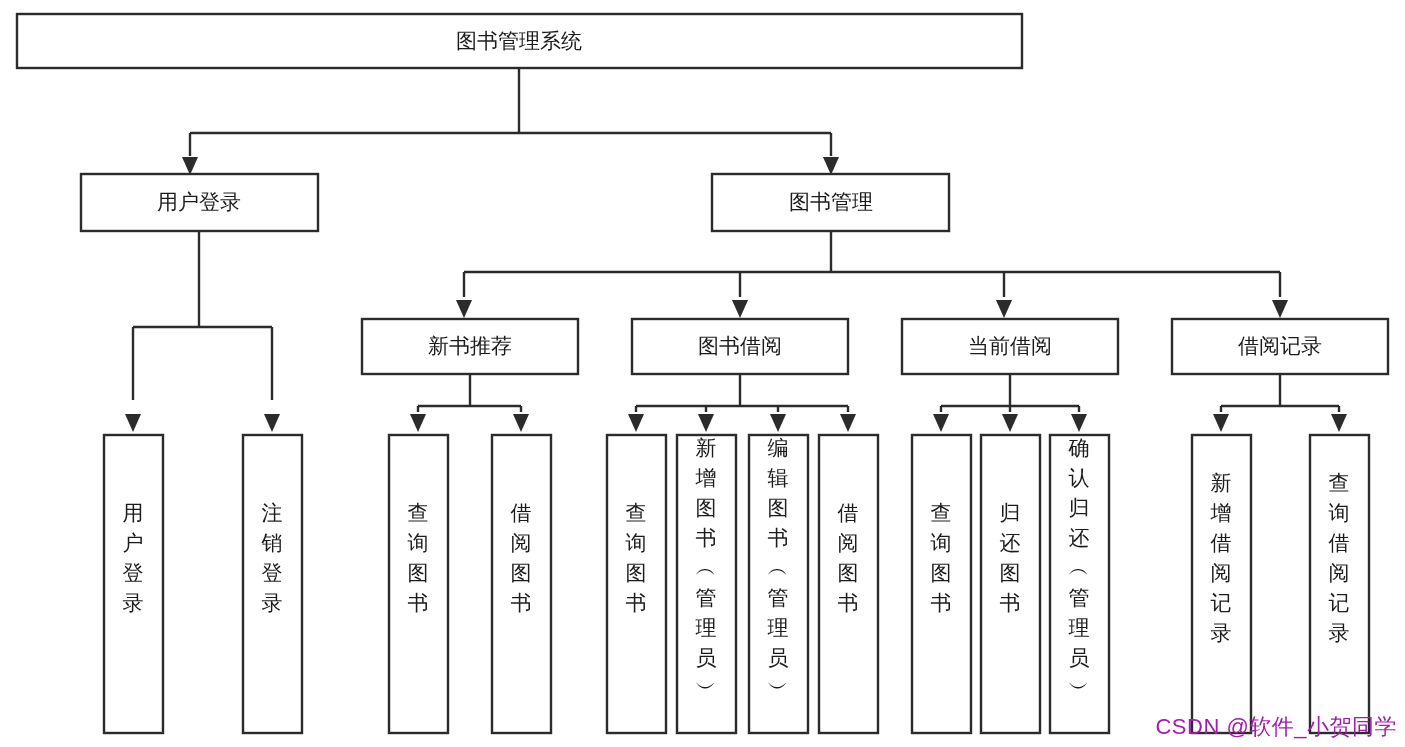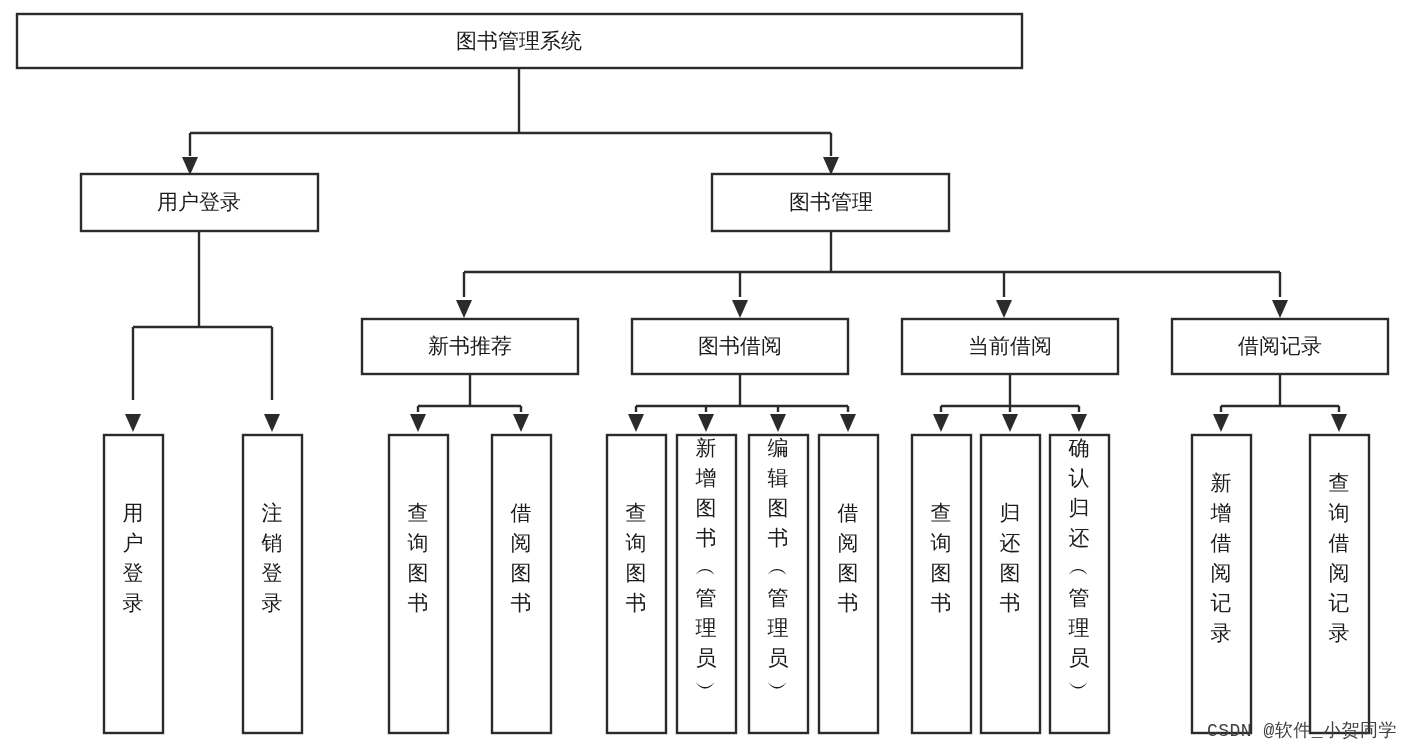--- a/index.html
+++ b/index.html
@@ -54,23 +54,23 @@
     font-family: "Liberation Sans", "DejaVu Sans", sans-serif;
     font-size: 21px;
     fill: #1b1b1b;
     text-anchor: middle;
     white-space: pre;
   }
   .watermark-text {
     position: absolute;
     right: 8px;
     bottom: 5px;
-    font-family: Liberation Mono, monospace;
-    font-size: 18px;
-    color: #404040;
+    font-family: Liberation Sans, sans-serif;
+    font-size: 22px;
+    color: #a21caf;
     letter-spacing: 0.5px;
     user-select: none;
     pointer-events: none;
     white-space: nowrap;
   }
 </style>
 </head>
 <body>
 
 <div id="diagram-root">

